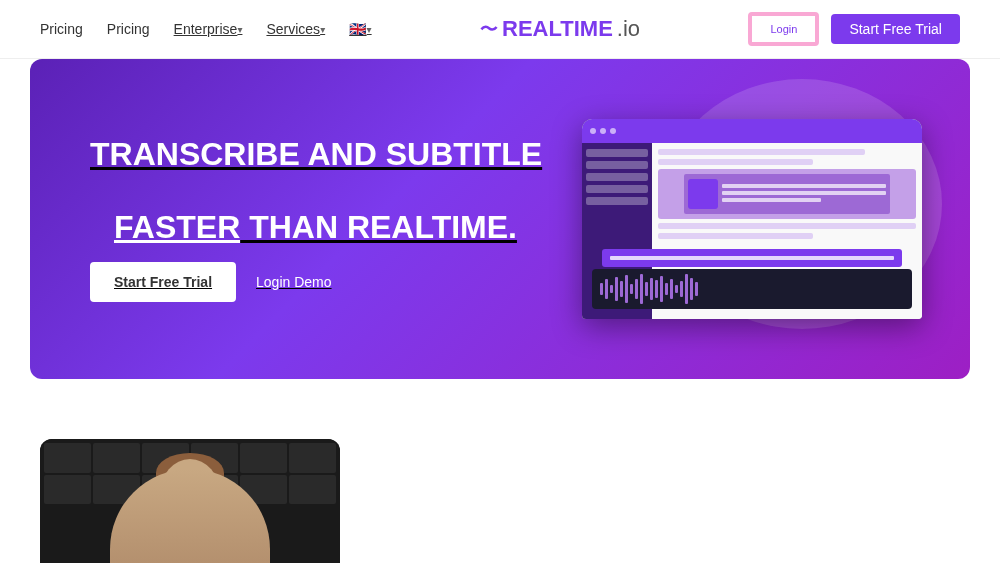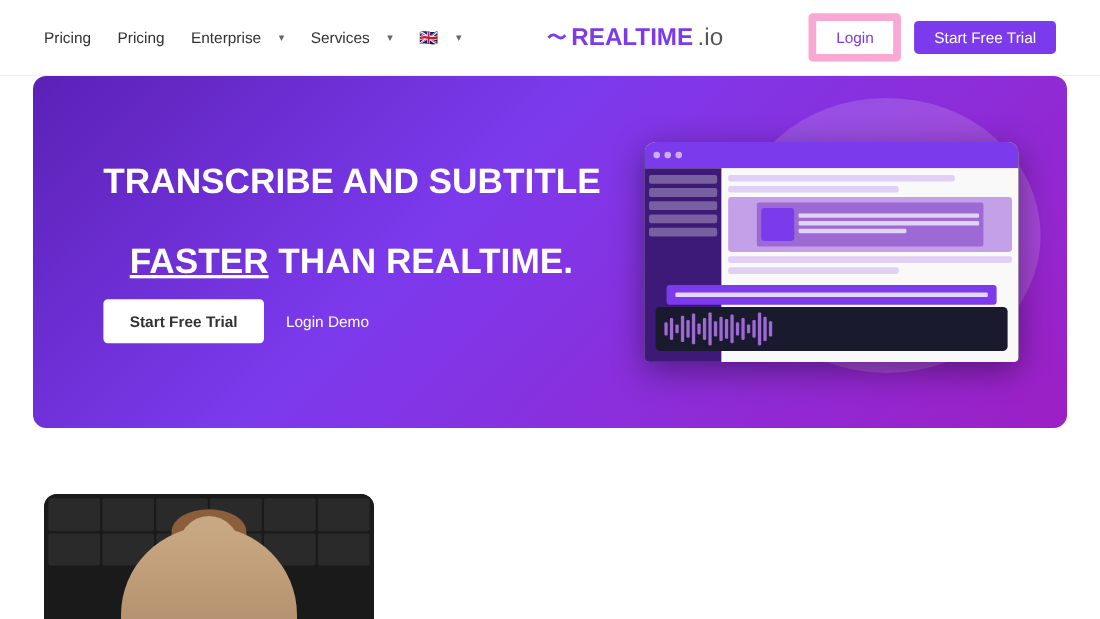--- a/index.html
+++ b/index.html
@@ -5,41 +5,42 @@
     * { margin: 0; padding: 0; box-sizing: border-box; }
     body { font-family: Arial, sans-serif; width: 1000px; overflow-x: hidden; background: #fff; }
 
     
     nav {
       display: flex; align-items: center; justify-content: space-between;
       padding: 12px 40px; background: #fff; border-bottom: 1px solid #eee;
     }
     .nav-links { display: flex; align-items: center; gap: 24px; }
     .nav-links a { text-decoration: none; color: #333; font-size: 14px; }
-    .nav-dropdown { display: flex; align-items: center; gap: 16px; cursor: pointer; font-size: 14px; color: #333; }
+    .nav-dropdown { display: flex; align-items: center; gap: 0; cursor: pointer; font-size: 14px; color: #333; text-decoration: underline; }
     .nav-logo { font-size: 22px; font-weight: bold; color: #7c3aed; display: flex; align-items: center; gap: 4px; }
     .nav-logo .waveform { color: #7c3aed; font-size: 18px; }
     .nav-logo .io { color: #555; font-weight: normal; }
     .nav-actions { display: flex; align-items: center; gap: 12px; }
-    .btn-login { border: 7px solid #f9a8d4; color: #7c3aed; background: #fff; padding: 7px 18px; border-radius: 4px; cursor: pointer; font-size: 14px; }
+    .btn-login { border: 4px solid #f9a8d4; color: #7c3aed; background: #fff; padding: 7px 18px; border-radius: 4px; cursor: pointer; font-size: 11px; }
     .btn-trial { background: #7c3aed; color: #fff; border: none; padding: 7px 18px; border-radius: 4px; cursor: pointer; font-size: 14px; }
     .chevron { font-size: 10px; color: #666; }
 
     
     .hero {
       background: linear-gradient(135deg, #5b21b6 0%, #7c3aed 40%, #9d1fc4 100%);
       margin: 0 30px;
       border-radius: 12px;
       padding: 50px 40px 50px 60px;
       display: flex;
       align-items: center;
-      justify-content: center;
+      justify-content: flex-start;
       min-height: 260px;
       position: relative;
       overflow: hidden;
+      text-decoration: underline;
     }
     .hero-left { max-width: 480px; z-index: 2; }
     .hero-title { color: #fff; font-size: 32px; font-weight: 900; text-transform: uppercase; line-height: 1.15; margin-bottom: 16px; }
     .hero-title .faster { color: #fff; text-decoration: underline; text-decoration-color: #fff; margin-left: 24px; }
     .hero-desc { color: rgba(255,255,255,0.9); font-size: 14px; line-height: 1.6; margin-bottom: 28px; max-width: 340px; }
     .hero-btns { display: flex; align-items: center; gap: 20px; }
     .btn-start-trial { background: #fff; color: #333; border: 2px solid #fff; padding: 10px 22px; border-radius: 4px; cursor: pointer; font-size: 14px; font-weight: 600; }
     .btn-watch-demo { color: #fff; background: none; border: none; cursor: pointer; font-size: 14px; text-decoration: none; }
 
     

